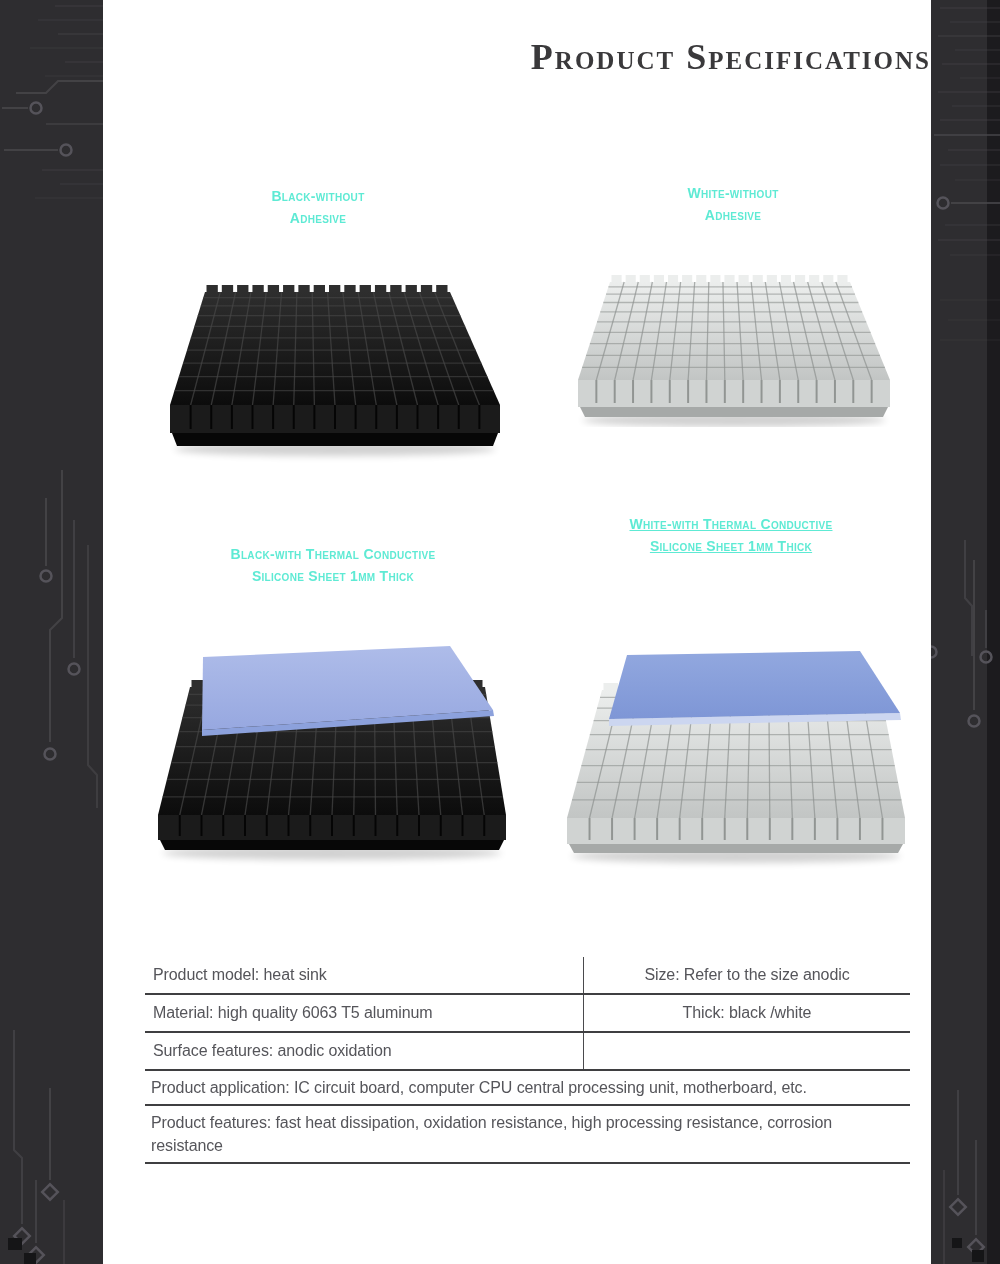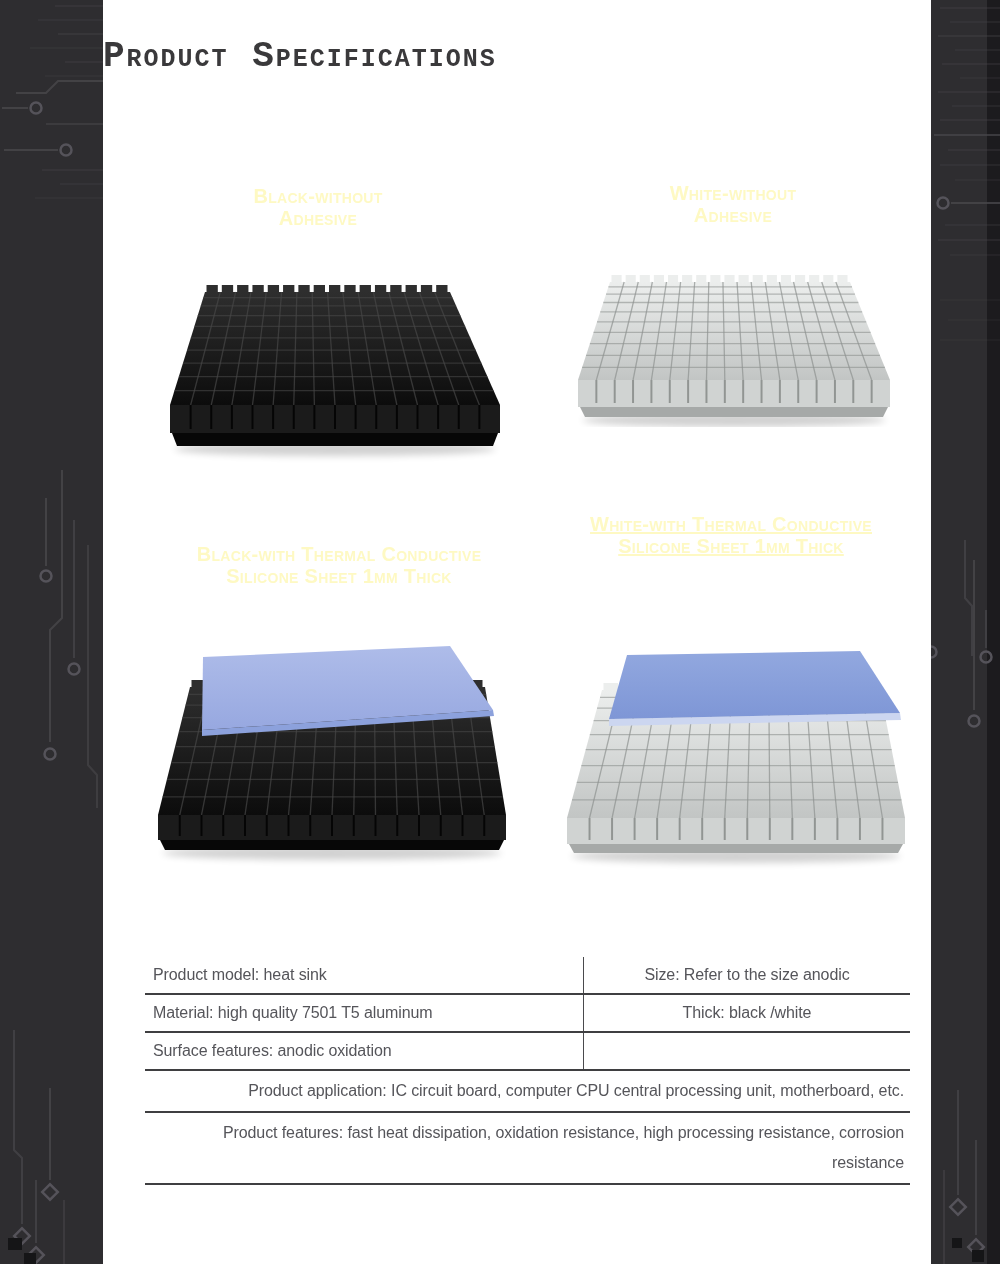--- a/index.html
+++ b/index.html
@@ -1,41 +1,41 @@
 <!DOCTYPE html>
 <html><head>
 <meta charset="utf-8">
 <style>
   html,body{margin:0;padding:0;background:#2e2d30;}
   #page{position:relative;width:1000px;height:1264px;background:#2e2d30;overflow:hidden;
         font-family:"Liberation Sans", sans-serif;}
   #circuit{position:absolute;left:0;top:0;z-index:0;}
   #panel{position:absolute;left:103px;top:0;width:828px;height:1264px;background:#ffffff;z-index:1;}
   .abs{position:absolute;z-index:2;}
-  #title{left:103px;top:36px;width:828px;text-align:left;
-         font-family:Liberation Mono, monospace;font-weight:700;font-size:36px;
+  #title{left:103px;top:36px;width:828px;text-align:right;
+         font-family:Liberation Serif, serif;font-weight:700;font-size:36px;
          font-variant:small-caps;letter-spacing:2px;color:#3a393b;}
-  .caption{font-weight:700;font-size:20px;line-height:22px;text-align:center;
-           font-variant:small-caps;letter-spacing:0.3px;color:#fef9c3;}
+  .caption{font-weight:700;font-size:14px;line-height:22px;text-align:center;
+           font-variant:small-caps;letter-spacing:0.3px;color:#5eead4;}
   .cap-line{display:block;}
   #cap1{left:168px;top:185px;width:300px;}
   #cap2{left:583px;top:182px;width:300px;}
-  #cap3{left:164px;top:543px;width:350px;}
+  #cap3{left:158px;top:543px;width:350px;}
   #cap4{left:556px;top:513px;width:350px;text-decoration:underline;}
   .figure{z-index:2;}
   #fig1{left:160px;top:280px;width:345px;height:190px;}
   #fig2{left:565px;top:272px;width:345px;height:155px;}
   #fig3{left:148px;top:625px;width:365px;height:245px;}
   #fig4{left:551px;top:628px;width:385px;height:252px;}
   #spec-table{left:145px;top:957px;width:765px;color:#55555a;font-size:16px;}
   .t-row{display:flex;border-bottom:2px solid #3f3f41;}
   .t-cell{padding:7px 8px;line-height:22px;letter-spacing:-0.1px;}
   .t-left{width:422px;border-right:1px solid #4a4a4d;}
   .t-right{flex:1;text-align:center;}
-  .t-full{width:100%;padding:5px 6px;line-height:30px;text-align:right;}
+  .t-full{width:100%;padding:5px 6px;line-height:23px;}
 </style>
 </head>
 <body>
 
 <div id="page">
 
   <svg id="circuit" width="1000" height="1264" viewBox="0 0 1000 1264">
     <rect x="987" y="0" width="13" height="1264" fill="#1c1b1e"></rect>
     <g stroke="#49474b" stroke-width="2" fill="none">
 
@@ -429,21 +429,21 @@
         <polygon points="349,85 58,91 58,98 350,92" fill="#ccd6f0"></polygon>
         <polygon points="76,27 309,23 349,85 58,91" fill="url(#sheet6)"></polygon>
       </svg></div>
 
   <div id="spec-table" class="abs">
     <div class="t-row">
       <div class="t-cell t-left">Product model: heat sink</div>
       <div class="t-cell t-right">Size: Refer to the size anodic</div>
     </div>
     <div class="t-row">
-      <div class="t-cell t-left">Material: high quality 7501 T5 aluminum</div>
+      <div class="t-cell t-left">Material: high quality 6063 T5 aluminum</div>
       <div class="t-cell t-right">Thick: black /white</div>
     </div>
     <div class="t-row">
       <div class="t-cell t-left">Surface features: anodic oxidation</div>
       <div class="t-cell t-right"></div>
     </div>
     <div class="t-row">
       <div class="t-cell t-full">Product application: IC circuit board, computer CPU central processing unit, motherboard, etc.</div>
     </div>
     <div class="t-row">

